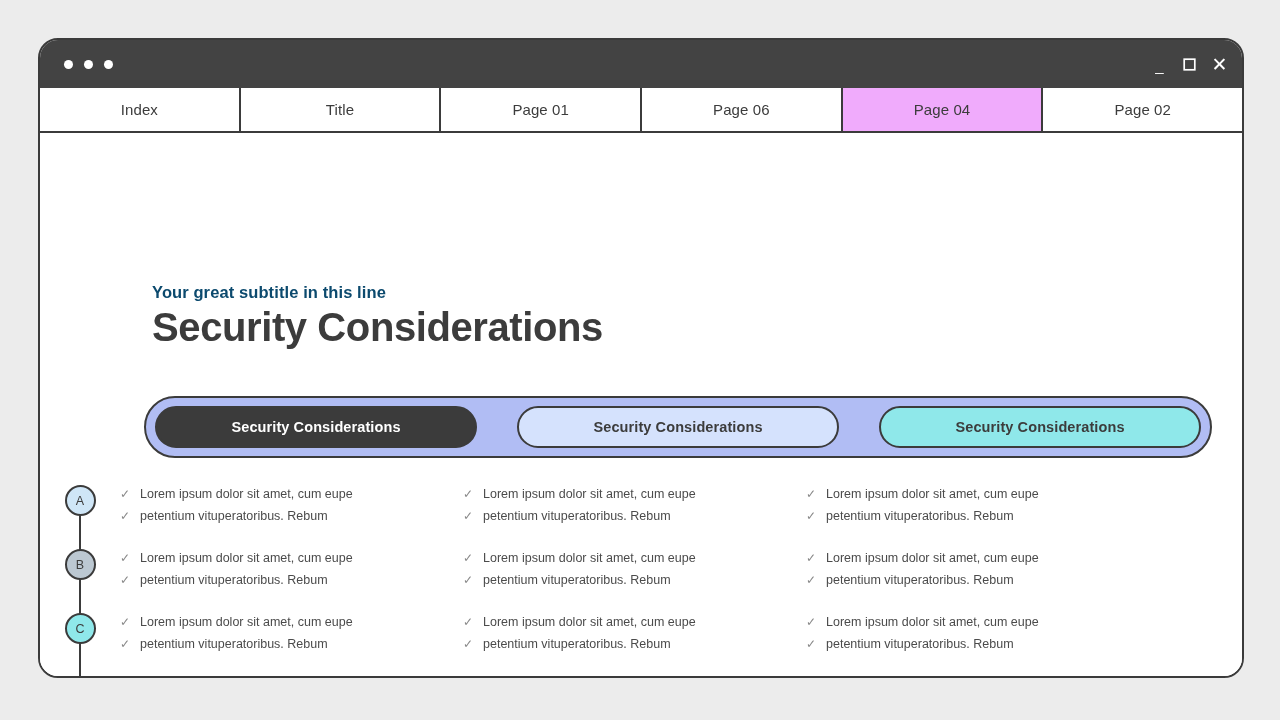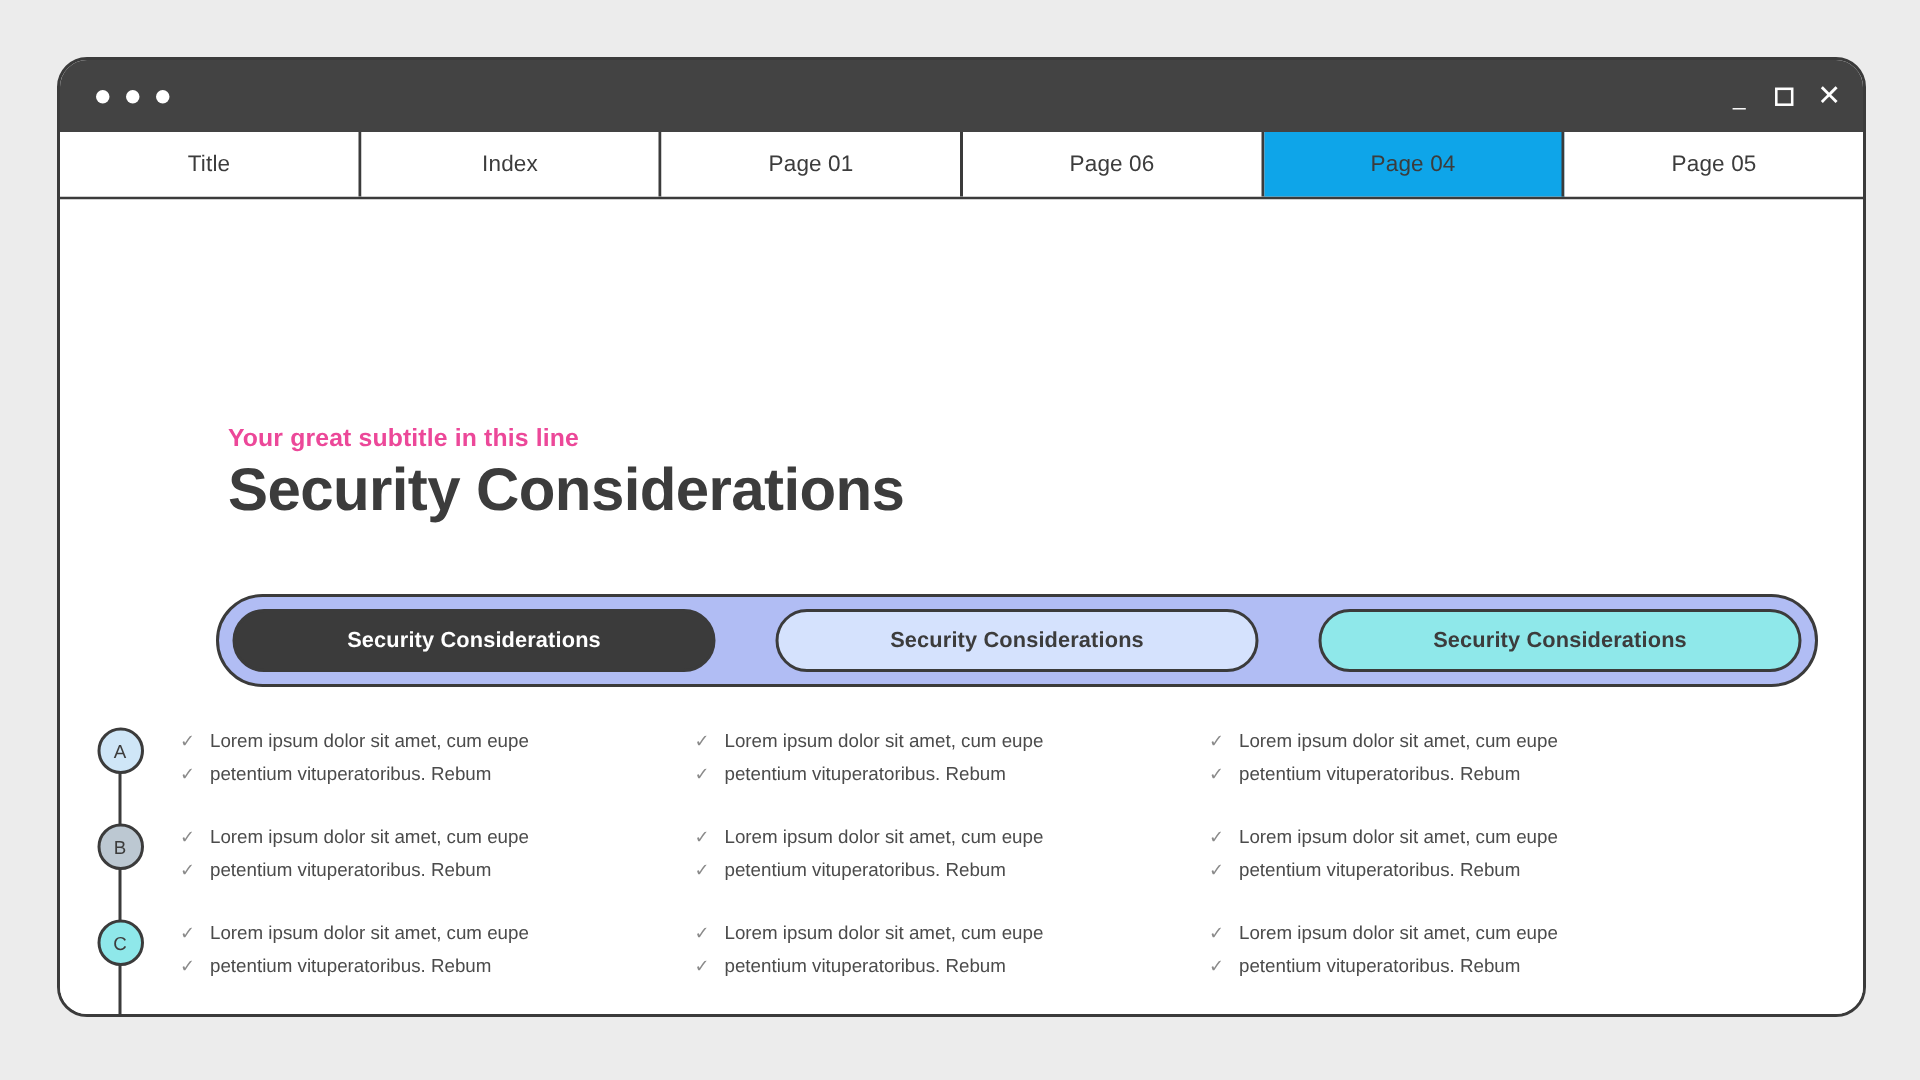--- a/index.html
+++ b/index.html
@@ -91,37 +91,37 @@
     display: flex;
     align-items: center;
     justify-content: center;
     font-size: 15px;
     color: #3c3c3c;
     border-right: 2px solid #3b3b3b;
     background: #ffffff;
     letter-spacing: .1px;
   }
   .tab:last-child { border-right: none; }
-  .tab.active { background: #0ea5e9; }
+  .tab.active { background: #f0abfc; }
 
   
   .slide {
     position: relative;
     flex: 1 1 auto;
     background: #ffffff;
     padding: 44px 0 0 0;
   }
 
   .subtitle {
     position: absolute;
     left: 112px;
     top: 150px;
     font-size: 16.5px;
     font-weight: bold;
-    color: #ec4899;
+    color: #0c4a6e;
     letter-spacing: .1px;
   }
 
   .title {
     position: absolute;
     left: 112px;
     top: 172px;
     font-size: 40px;
     font-weight: bold;
     color: #3c3c3c;
@@ -251,26 +251,26 @@
       <span class="winbtn maximize">
         <svg width="13" height="13" viewBox="0 0 13 13" aria-hidden="true">
             <rect x="1.2" y="1.2" width="10.6" height="10.6" fill="none" stroke="#ffffff" stroke-width="1.7"></rect>
           </svg>
       </span>
       <span class="winbtn close">✕</span>
     </div>
   </div>
 
   <div class="tabs">
+    <div class="tab">Index</div>
     <div class="tab">Title</div>
-    <div class="tab">Index</div>
     <div class="tab">Page 01</div>
     <div class="tab">Page 06</div>
     <div class="tab active">Page 04</div>
-    <div class="tab">Page 05</div>
+    <div class="tab">Page 02</div>
   </div>
 
   <div class="slide">
 
     <div class="subtitle">Your great subtitle in this line</div>
     <div class="title">Security Considerations</div>
 
     <div class="pillbar">
       <div class="pill dark">Security Considerations</div>
       <div class="pill light">Security Considerations</div>

